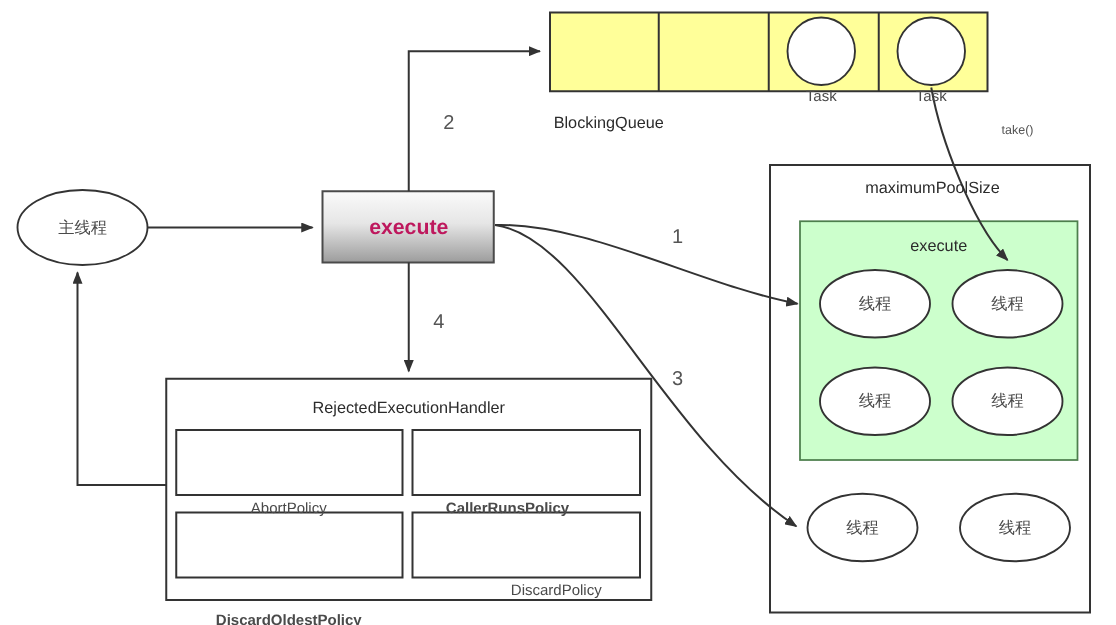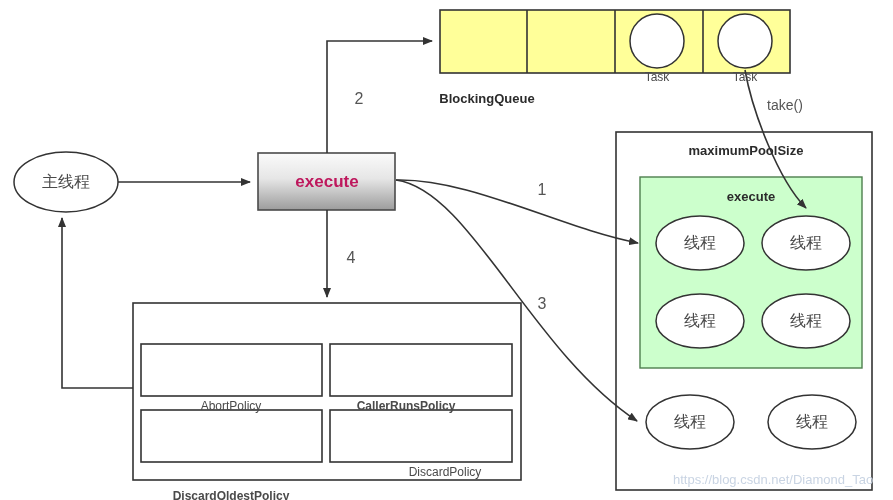--- a/index.html
+++ b/index.html
@@ -23,41 +23,42 @@
     top: 0;
     width: 893px;
     height: 500px;
   }
   .lbl {
     position: absolute;
     white-space: nowrap;
     color: #3d3d3d;
   }
   .title-bold {
-    font-weight: bold;
+    font-weight: normal;
     font-size: 13px;
     color: #2b2b2b;
     text-align: center;
   }
   .node-text {
     font-size: 12px;
     color: #4a4a4a;
     margin-top: 36px;
   }
   .cjk {
-    font-size: 16px;
+    font-size: 13px;
     color: #4a4a4a;
   }
   .num-label {
     font-size: 16px;
     color: #555555;
   }
   .take-label {
-    font-size: 14px;
+    font-size: 10px;
     color: #555555;
+    margin-left: 29px;
   }
   .execute-text {
     font-size: 17px;
     font-weight: bold;
     color: #be185d;
   }
   .watermark {
     position: absolute;
     font-size: 13px;
     color: #c9d4e3;
@@ -144,27 +145,27 @@
   <div class="lbl title-bold centered" style="left:751px; top:196px;">execute</div>
 
   <div class="lbl cjk centered" style="left:700px; top:243px;">线程</div>
   <div class="lbl cjk centered" style="left:806px; top:243px;">线程</div>
   <div class="lbl cjk centered" style="left:700px; top:321px;">线程</div>
   <div class="lbl cjk centered" style="left:806px; top:321px;">线程</div>
 
   <div class="lbl cjk centered" style="left:690px; top:422px;">线程</div>
   <div class="lbl cjk centered" style="left:812px; top:422px;">线程</div>
 
+  <div class="lbl title-bold centered" style="left:327px; top:326px;">RejectedExecutionHandler</div>
 
   <div class="lbl node-text centered" style="left:231px; top:370px;">AbortPolicy</div>
   <div class="lbl node-text centered" style="left:406px; top:370px;font-weight:bold;">CallerRunsPolicy</div>
   <div class="lbl node-text centered" style="left:231px; top:460px;font-weight:bold;">DiscardOldestPolicy</div>
   <div class="lbl node-text centered" style="left:421px; top:436px;padding-left:48px;">DiscardPolicy</div>
 
   <div class="lbl num-label centered" style="left:359px; top:99px;">2</div>
   <div class="lbl num-label centered" style="left:542px; top:190px;">1</div>
   <div class="lbl num-label centered" style="left:542px; top:304px;">3</div>
   <div class="lbl num-label centered" style="left:351px; top:258px;">4</div>
   <div class="lbl take-label centered" style="left:785px; top:105px;">take()</div>
 
-  <div class="watermark" style="left:673px; top:472px;">https://blog.csdn.net/Diamond_Tao</div>
 
 </div>
 
 </body></html>

